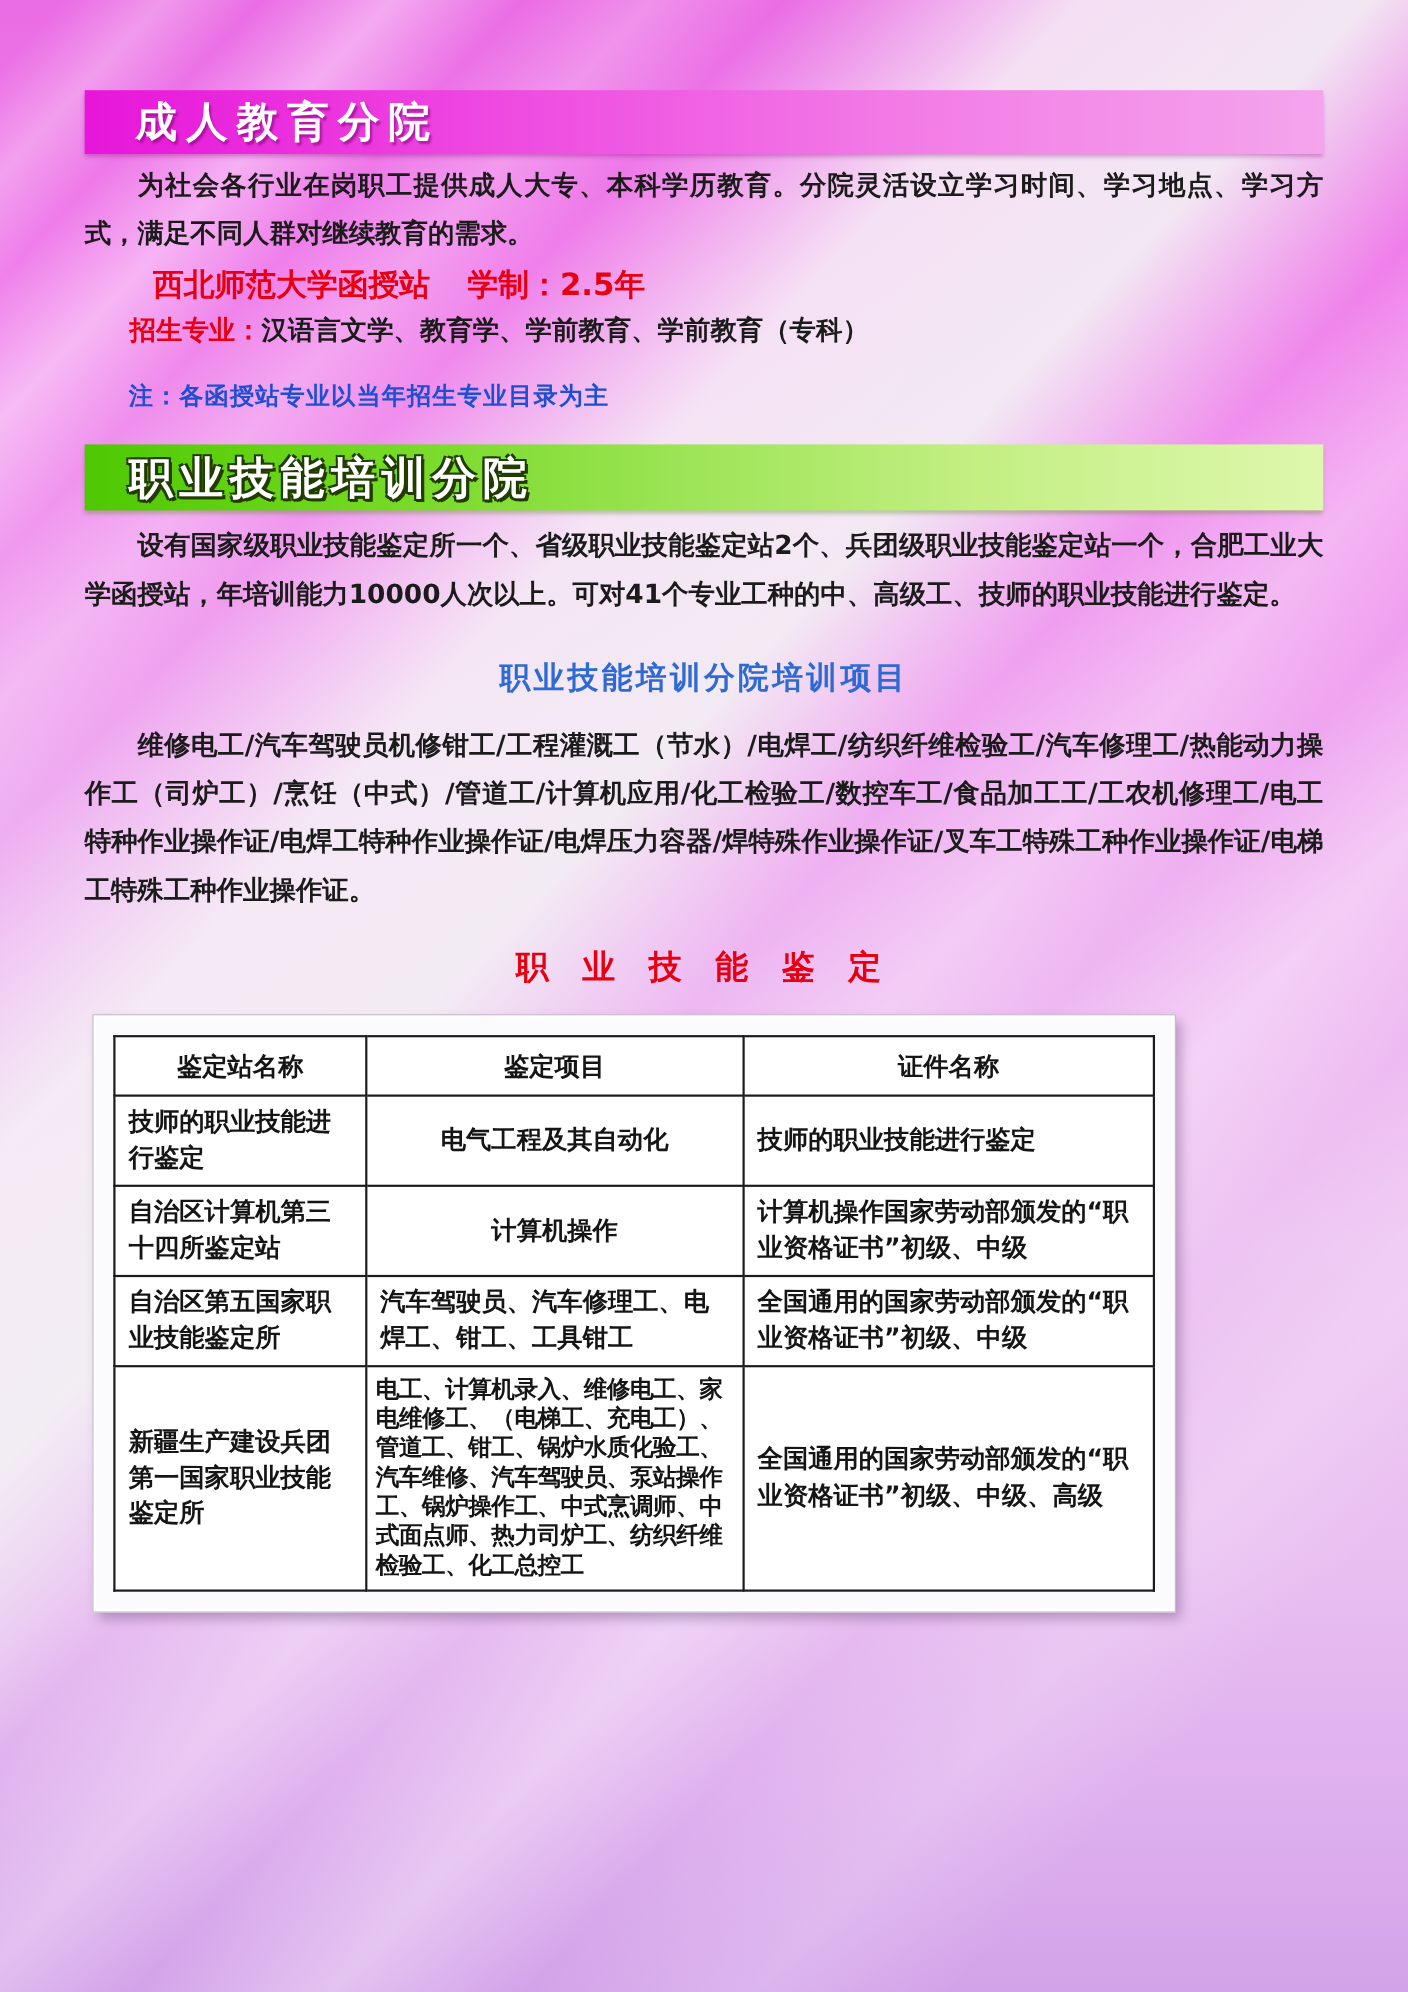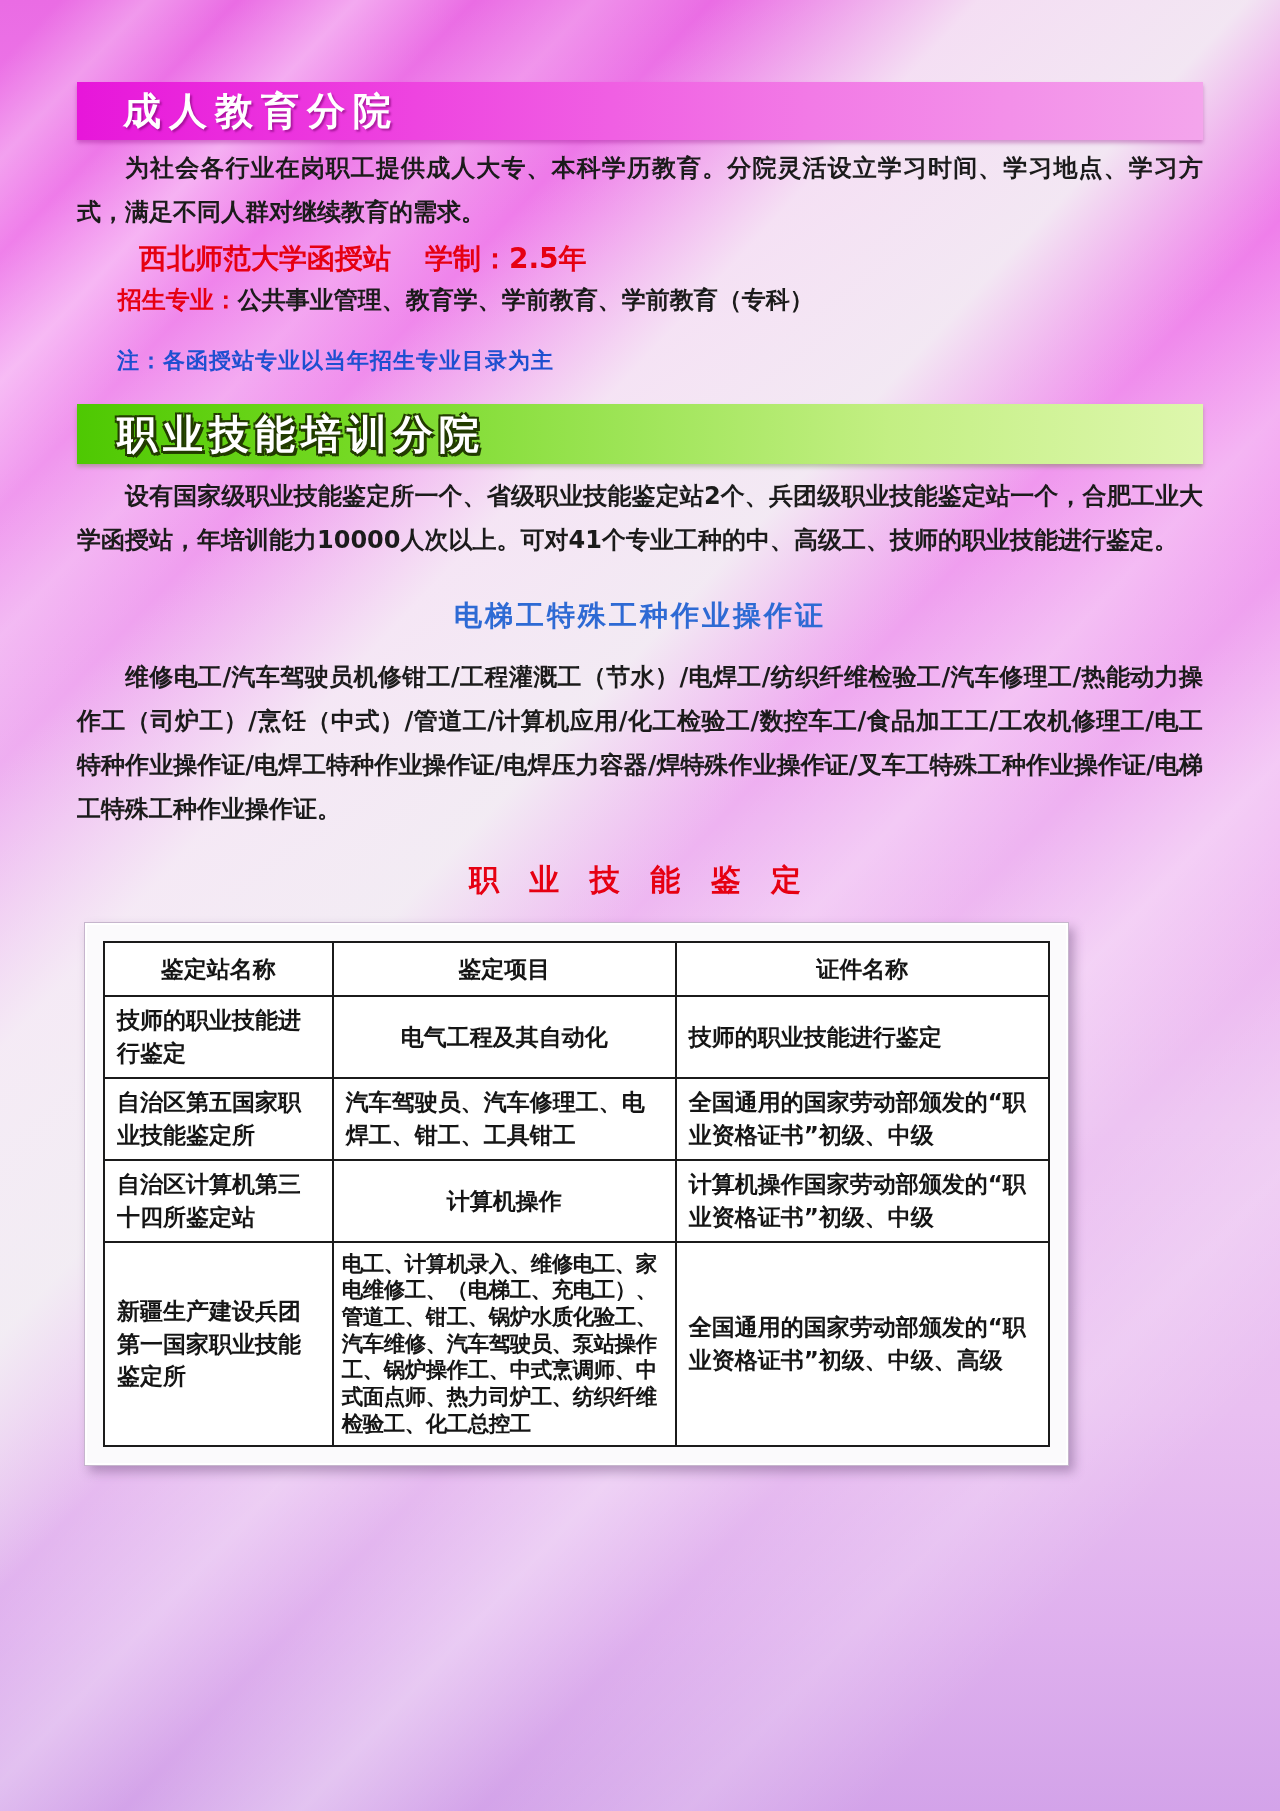--- a/index.html
+++ b/index.html
@@ -132,34 +132,34 @@
 
       <p class="para indent intro">为社会各行业在岗职工提供成人大专、本科学历教育。分院灵活设立学习时间、学习地点、学习方式，满足不同人群对继续教育的需求。</p>
 
 
 
 
       <div class="program program-3">
         <div class="prog-head">
           <span>西北师范大学函授站</span><span class="prog-duration">学制：2.5年</span>
         </div>
-        <p class="prog-majors"><span class="red-label">招生专业：</span><span>公共事业管理、教育学、学前教育、学前教育（专科）</span></p>
+        <p class="prog-majors"><span class="red-label">招生专业：</span><span>汉语言文学、教育学、学前教育、学前教育（专科）</span></p>
       </div>
 
       <p class="note">注：各函授站专业以当年招生专业目录为主</p>
     </section>
 
     <section>
       <div class="banner-voc">
         <span class="banner-txt">职业技能培训分院</span>
       </div>
 
       <p class="para indent voc-intro">设有国家级职业技能鉴定所一个、省级职业技能鉴定站2个、兵团级职业技能鉴定站一个，合肥工业大学函授站，年培训能力10000人次以上。可对41个专业工种的中、高级工、技师的职业技能进行鉴定。</p>
 
-      <h2 class="training-title">电梯工特殊工种作业操作证</h2>
+      <h2 class="training-title">职业技能培训分院培训项目</h2>
 
       <p class="para indent training-items">维修电工/汽车驾驶员机修钳工/工程灌溉工（节水）/电焊工/纺织纤维检验工/汽车修理工/热能动力操作工（司炉工）/烹饪（中式）/管道工/计算机应用/化工检验工/数控车工/食品加工工/工农机修理工/电工特种作业操作证/电焊工特种作业操作证/电焊压力容器/焊特殊作业操作证/叉车工特殊工种作业操作证/电梯工特殊工种作业操作证。</p>
 
       <h2 class="assess-title">职 业 技 能 鉴 定</h2>
 
       <div class="table-frame">
         <table class="assess">
           <colgroup>
             <col class="col-station">
               <col class="col-project">
@@ -172,28 +172,28 @@
               <th>证件名称</th>
             </tr>
           </thead>
           <tbody>
             <tr class="row-std">
               <td>技师的职业技能进行鉴定</td>
               <td class="cell-center">电气工程及其自动化</td>
               <td>技师的职业技能进行鉴定</td>
             </tr>
             <tr class="row-std">
+              <td>自治区计算机第三十四所鉴定站</td>
+              <td class="cell-center">计算机操作</td>
+              <td>计算机操作国家劳动部颁发的“职业资格证书”初级、中级</td>
+            </tr>
+            <tr class="row-std">
               <td>自治区第五国家职业技能鉴定所</td>
               <td>汽车驾驶员、汽车修理工、电焊工、钳工、工具钳工</td>
               <td>全国通用的国家劳动部颁发的“职业资格证书”初级、中级</td>
-            </tr>
-            <tr class="row-std">
-              <td>自治区计算机第三十四所鉴定站</td>
-              <td class="cell-center">计算机操作</td>
-              <td>计算机操作国家劳动部颁发的“职业资格证书”初级、中级</td>
             </tr>
             <tr class="row-big">
               <td>新疆生产建设兵团第一国家职业技能鉴定所</td>
               <td class="dense">电工、计算机录入、维修电工、家电维修工、（电梯工、充电工）、管道工、钳工、锅炉水质化验工、汽车维修、汽车驾驶员、泵站操作工、锅炉操作工、中式烹调师、中式面点师、热力司炉工、纺织纤维检验工、化工总控工</td>
               <td>全国通用的国家劳动部颁发的“职业资格证书”初级、中级、高级</td>
             </tr>
           </tbody>
         </table>
       </div>
     </section>

